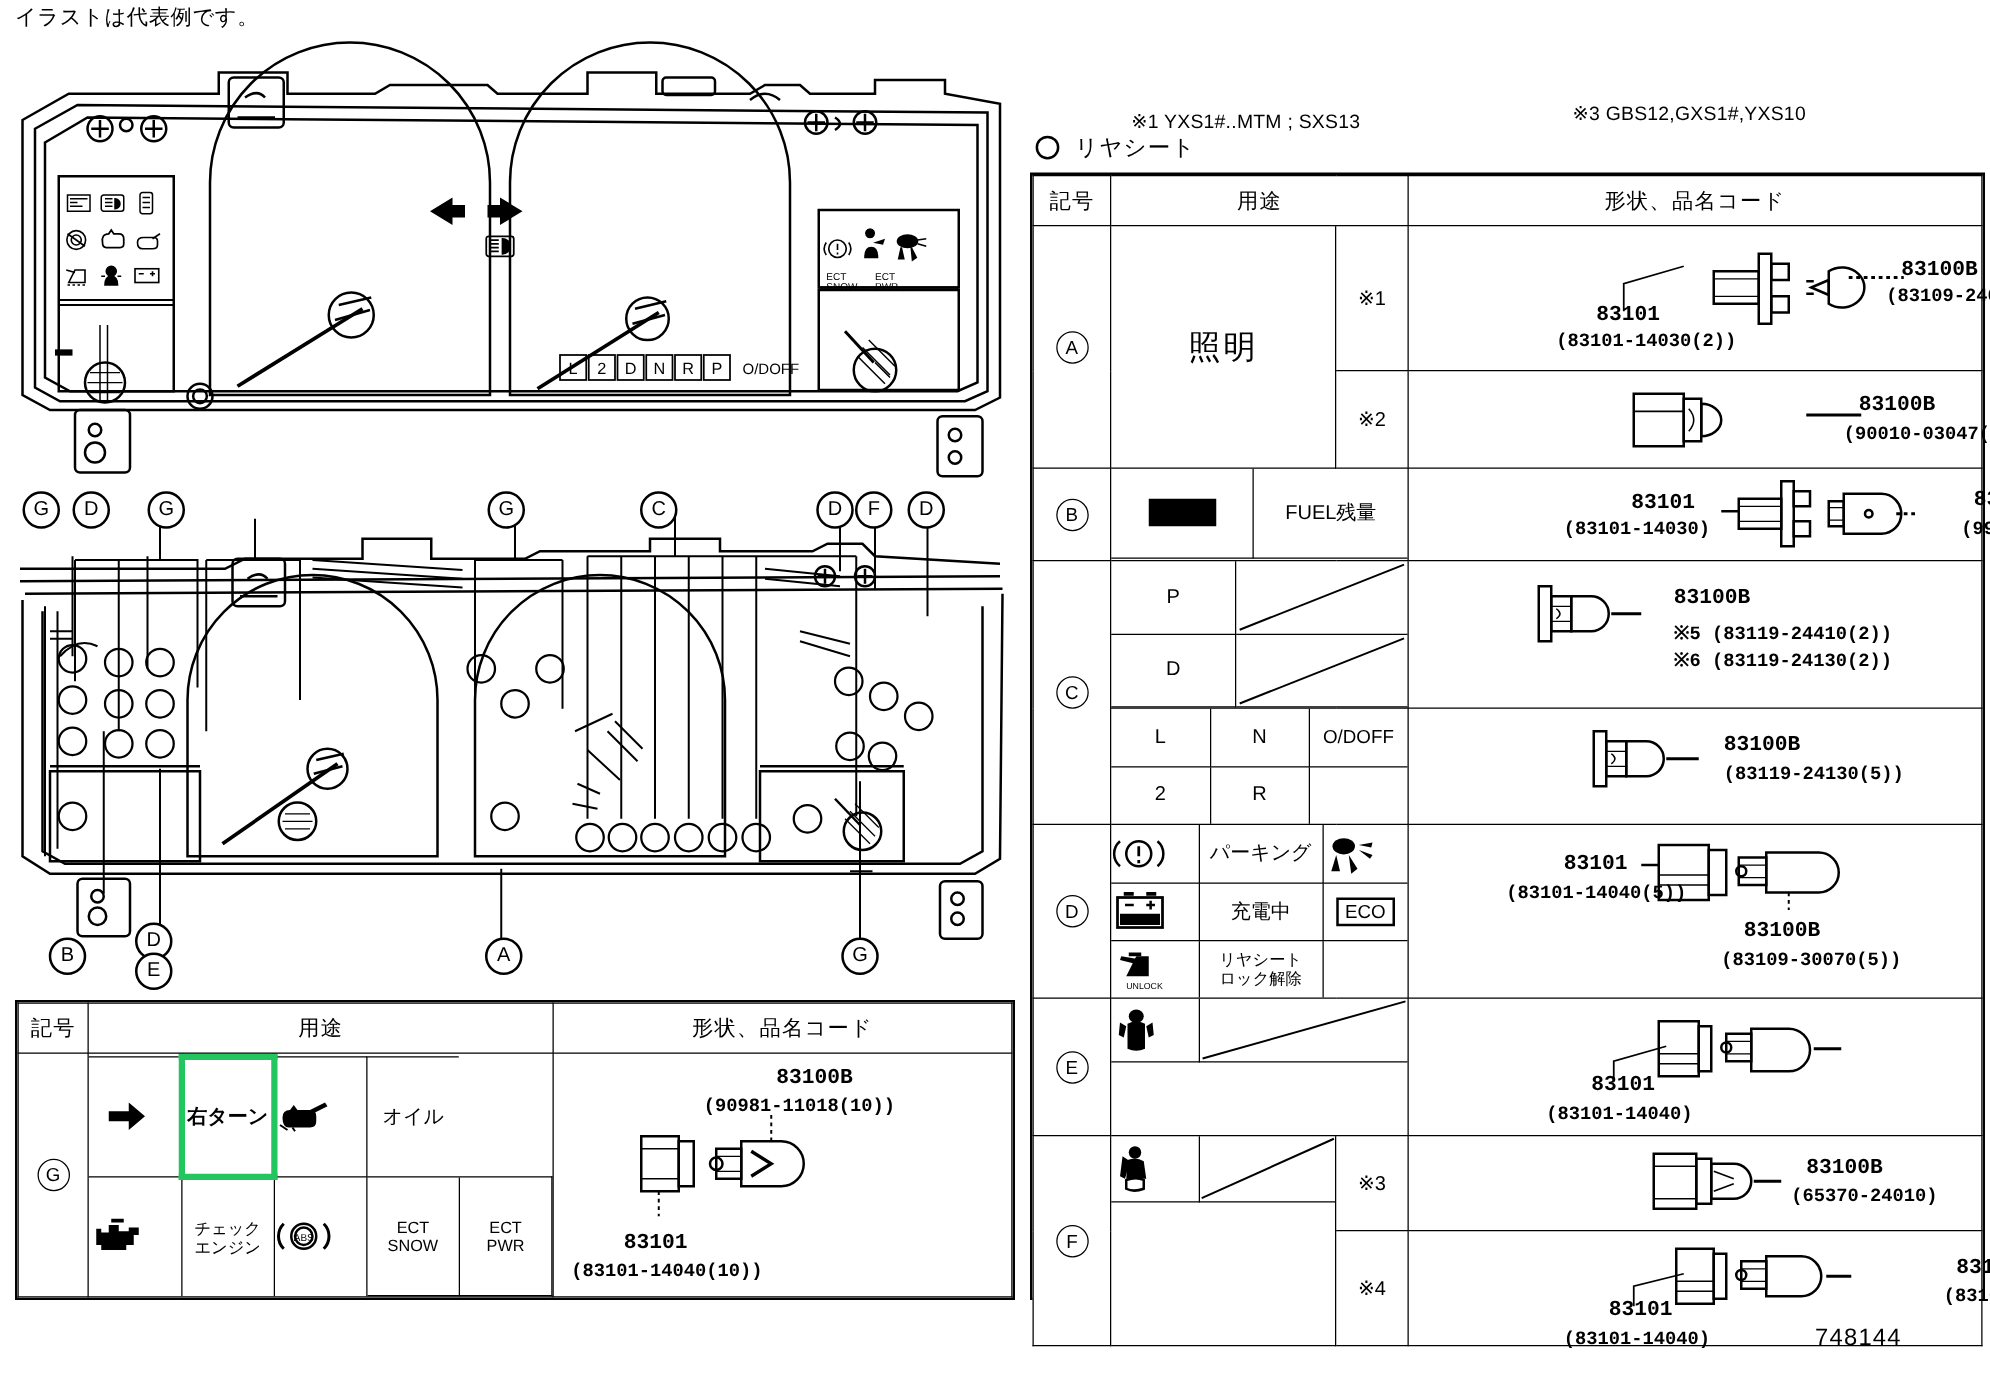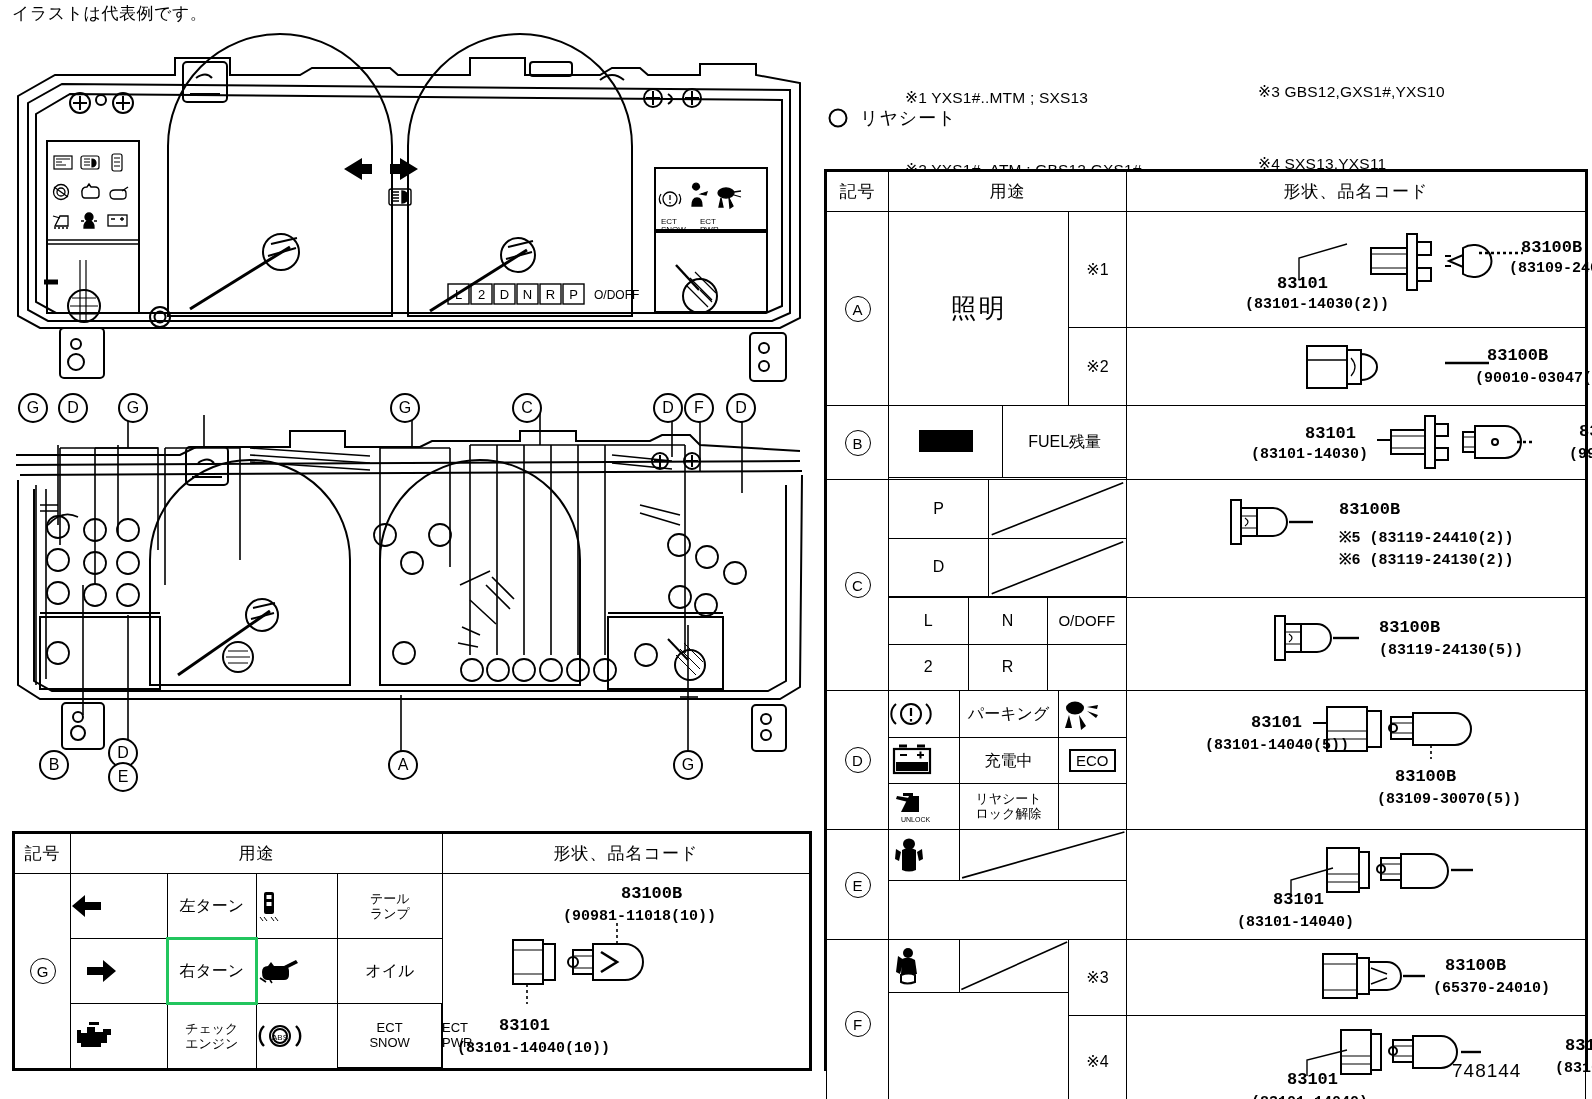--- a/index.html
+++ b/index.html
@@ -18,21 +18,21 @@
 
   
   table.pt {
     border-collapse:collapse; background:#fff;
   }
   table.pt td, table.pt th {
     border:1px solid #000; padding:0; text-align:center; vertical-align:middle;
     font-size:16px; font-weight:normal;
   }
   table.pt .thead td { height:40px; font-size:17px; letter-spacing:1px; }
-  .outer { border:2px solid #000;margin-top:31px; }
+  .outer { border:2px solid #000; }
 
   .sym { font-weight:bold; font-size:30px; line-height:1; font-family:"Liberation Sans",sans-serif; }
   .jp { font-size:15px; line-height:17px; letter-spacing:0px; }
   .jp.sm { font-size:13px; line-height:15px; }
   .code { font-family:"Liberation Mono","DejaVu Sans Mono",monospace; font-weight:bold; font-size:17px; letter-spacing:0px; }
   .codepar { font-family:"Liberation Mono","DejaVu Sans Mono",monospace; font-weight:bold; font-size:15px; }
   .mark { font-size:15px; }
   .circ {
     display:inline-block; width:26px; height:26px; line-height:25px;
     border:1.6px solid #000; border-radius:50%; font-size:15px; text-align:center;
@@ -764,50 +764,27 @@
         <tr class="thead">
       <td>記号</td>
       <td>用途</td>
       <td>形状、品名コード</td>
     </tr>
     <tr>
       <td><span class="circ">G</span></td>
       <td style="padding:0;">
         <table style="width:100%;height:100%;border-collapse:collapse;table-layout:fixed;">
           <tbody>
-                <tr style="height:48px;">
-            <td style="border:1px solid #000;border-top:0;border-left:0;width:26%;">
-              <svg width="46" height="26" viewBox="0 0 46 26">
-                      <path d="M14,2 L1,13 L14,24 L14,17 L30,17 L30,9 L14,9 Z" fill="#000"></path>
-                    </svg>
-            </td>
-            <td class="jp" style="border:1px solid #000;border-top:0;width:24%;">左ターン</td>
-            <td style="border:1px solid #000;border-top:0;width:22%;">
-              <svg width="24" height="34" viewBox="0 0 24 34">
-                      <g fill="#000">
-                <rect x="7" y="3" width="10" height="22" rx="2"></rect>
-                <rect x="9.5" y="6" width="5" height="4" fill="#fff"></rect>
-                <rect x="9.5" y="13" width="5" height="4" fill="#fff"></rect>
-              </g>
-                      <g stroke="#000" stroke-width="1" fill="none">
-                <path d="M3,28 l3,4 M7,28 l3,4 M14,28 l3,4 M18,28 l3,4"></path>
-                      </g>
-                    </svg>
-            </td>
-            <td class="jp sm" style="border:1px solid #000;border-top:0;border-right:0;white-space:pre-line;">テール
-ランプ</td>
-            <td style="border:0;width:0;"></td>
-          </tr>
           <tr style="height:48px;">
             <td style="border:1px solid #000;border-left:0;">
               <svg width="46" height="26" viewBox="0 0 46 26">
                       <path d="M32,2 L45,13 L32,24 L32,17 L16,17 L16,9 L32,9 Z" fill="#000"></path>
                     </svg>
             </td>
-            <td class="jp" style="border:3px solid #22c55e;">右ターン</td>
+            <td class="jp" style="border:5px solid #22c55e;font-weight:bold;">右ターン</td>
             <td style="border:1px solid #000;">
               <svg width="42" height="26" viewBox="0 0 42 26">
                       <g fill="#000">
                 <path d="M4,14 q0,-6 6,-6 l3,-4 l3,4 l10,0 q5,0 5,5 l0,4 q0,5 -5,5 l-17,0 q-5,0 -5,-8 z"></path>
                 <path d="M26,8 l12,-6 l2,3 l-12,6 z"></path>
                 <path d="M2,20 l6,4 M12,22 l2,3" stroke="#000" stroke-width="1.6"></path>
                       </g>
                     </svg>
             </td>
             <td class="jp" style="border:1px solid #000;border-right:0;">オイル</td>

